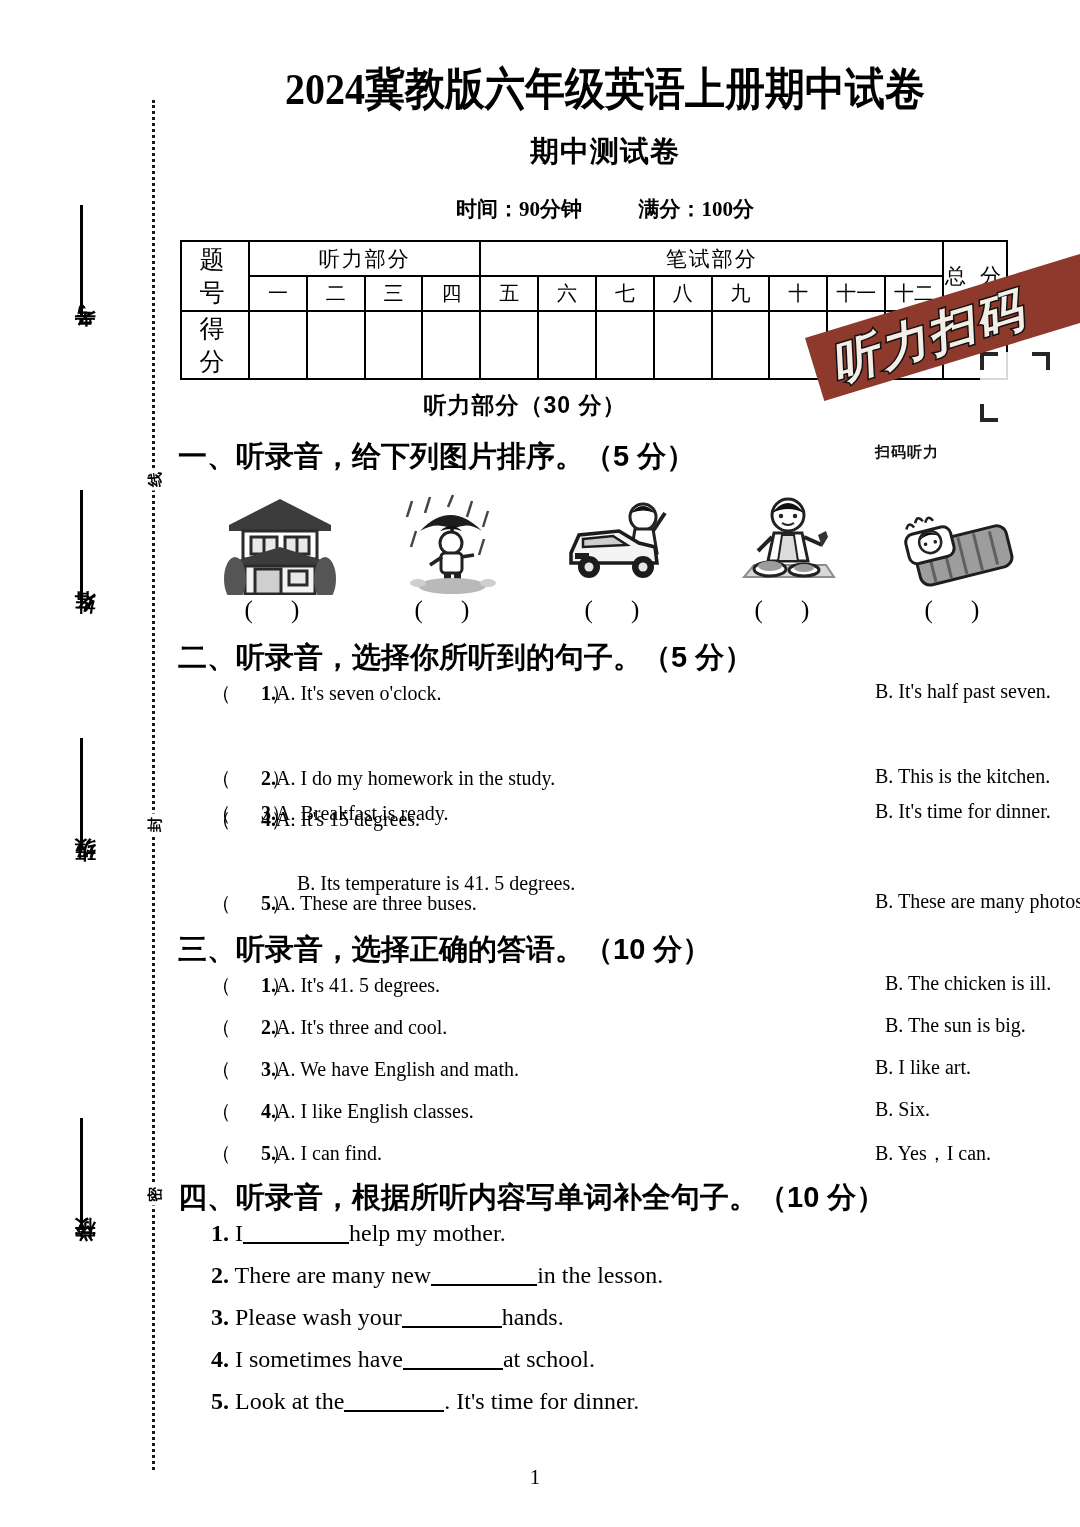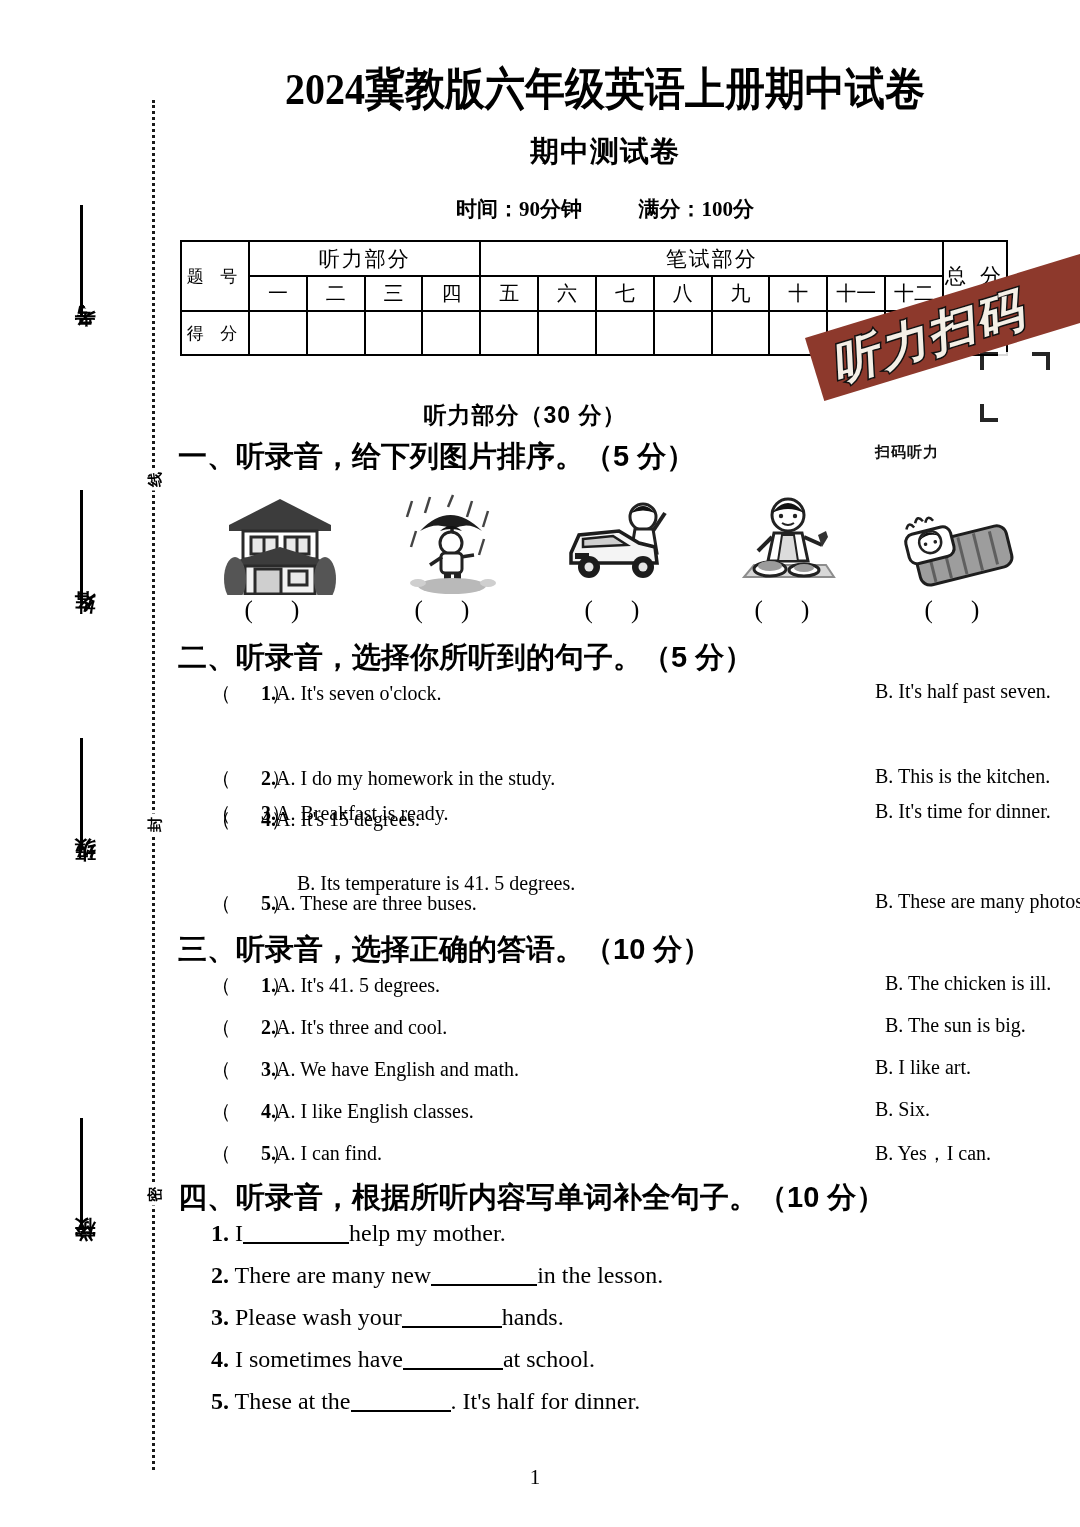--- a/index.html
+++ b/index.html
@@ -128,21 +128,21 @@
   .score-table td {
     border: 2px solid #000;
     text-align: center;
     vertical-align: middle;
     font-family: "Liberation Sans", "DejaVu Sans", sans-serif;
     font-size: 21px;
     font-weight: 500;
     height: 33px;
     padding: 0;
   }
-  .score-table td.hdr-label { font-size: 17px; letter-spacing: 6px; width: 66px; }
+  .score-table td.hdr-label { font-size: 25px; letter-spacing: 6px; width: 66px; }
   .score-table td.part-hdr  { font-size: 21px; letter-spacing: 2px; }
   .score-table td.total-hdr { font-size: 21px; letter-spacing: 4px; width: 62px; }
   .score-table td.num-cell  { font-size: 20px; }
   .score-table td.blank-cell{ height: 42px; }
 
   
   .qr-box {
     position: absolute;
     right: 30px; top: 352px;
     width: 70px; height: 70px;
@@ -355,21 +355,21 @@
     </tr>
   </tbody>
     </table>
 
   <div class="qr-box"></div>
   <div class="banner-sub">扫码听力</div>
   <div class="banner">
     <div class="banner-text">听力扫码</div>
   </div>
 
-  <div class="part-heading" style="top:390px;margin-top:10px;">听力部分（30 分）</div>
+  <div class="part-heading" style="top:390px;">听力部分（30 分）</div>
 
   <div class="sec-title" style="top:437px;">一、听录音，给下列图片排序。（5 分）</div>
 
   <div class="pic-row">
     <div class="pic-cell">
       <div class="pic-art">
         <svg width="126" height="104" viewBox="0 0 126 104">
           <polygon points="12,34 63,8 114,34 114,40 12,40" fill="#3c3c3c"></polygon>
           <rect x="26" y="40" width="74" height="28" fill="#fff" stroke="#2a2a2a" stroke-width="3"></rect>
           <rect x="34" y="46" width="26" height="17" fill="#e8e8e8" stroke="#2a2a2a" stroke-width="3"></rect>
@@ -539,17 +539,17 @@
   <div class="fline" style="top:1304px;">
     <span class="qnum">3.</span>
     <span>Please wash your</span><span class="blankline" style="width:100px;"></span><span>hands.</span>
   </div>
   <div class="fline" style="top:1346px;">
     <span class="qnum">4.</span>
     <span>I sometimes have</span><span class="blankline" style="width:100px;"></span><span>at school.</span>
   </div>
   <div class="fline" style="top:1388px;">
     <span class="qnum">5.</span>
-    <span>These at the</span><span class="blankline" style="width:100px;"></span><span>. It's half for dinner.</span>
+    <span>Look at the</span><span class="blankline" style="width:100px;"></span><span>. It's time for dinner.</span>
   </div>
 
   <div class="page-num">1</div>
 </div>
 
 </body></html>

